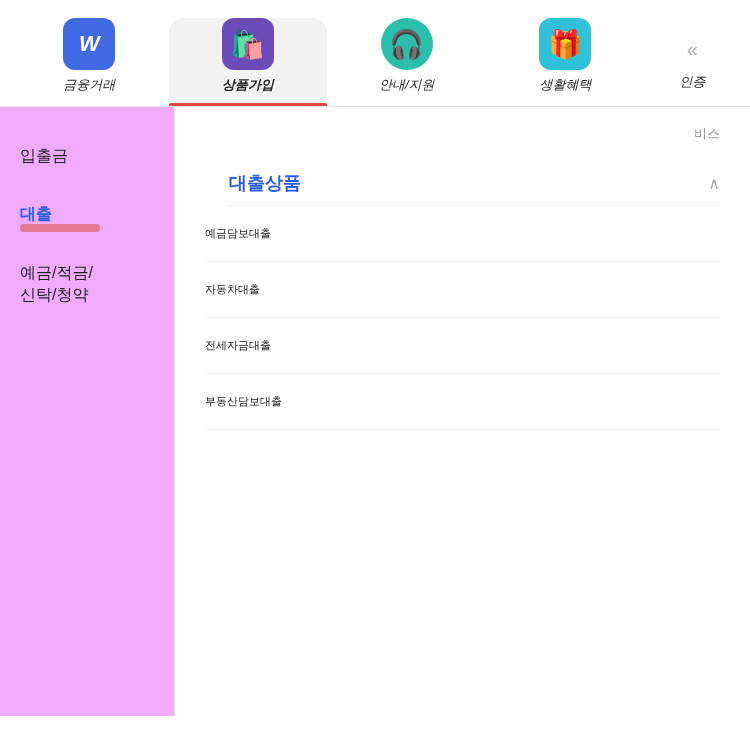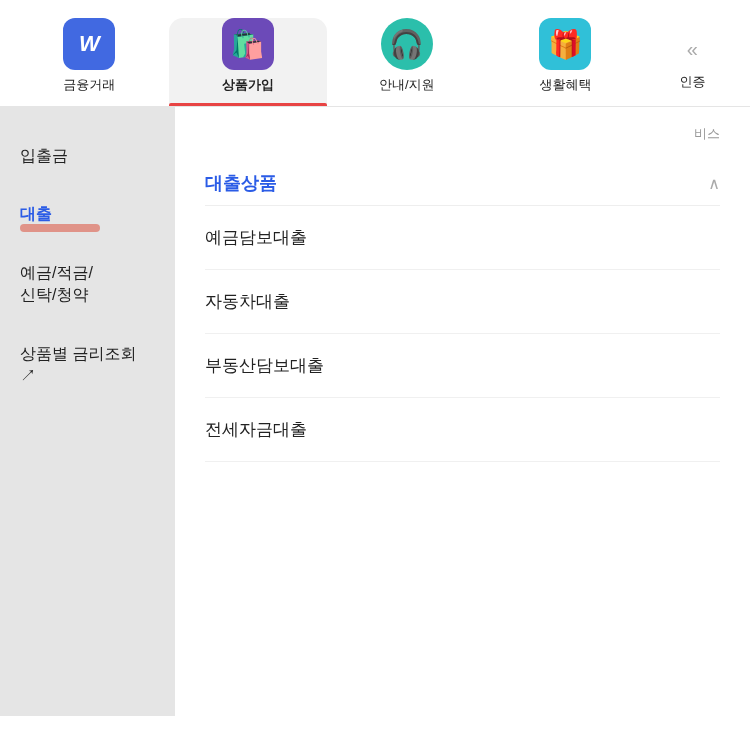--- a/index.html
+++ b/index.html
@@ -60,20 +60,21 @@
 
     .nav-icon.blue { background: #4169e1; color: white; }
     .nav-icon.purple { background: #6c4ab8; color: white; }
     .nav-icon.teal { background: #2bbfab; color: white; border-radius: 50%; }
     .nav-icon.cyan { background: #30c0d8; color: white; }
 
     .nav-label {
       font-size: 13px;
       color: #222;
       font-weight: 500;
+      font-style: italic;
     }
 
     .nav-item.active .nav-label {
       font-weight: 700;
     }
 
     .nav-more {
       display: flex;
       flex-direction: column;
       align-items: center;
@@ -91,21 +92,21 @@
 
     
     .main {
       display: flex;
       height: calc(739px - 130px);
     }
 
     
     .sidebar {
       width: 175px;
-      background: #e5e5e5;
+      background: #f0abfc;
       border-right: 1px solid #e5e5e5;
       padding-top: 20px;
     }
 
     .sidebar-item {
       padding: 18px 20px;
       font-size: 16px;
       color: #222;
       cursor: pointer;
       font-weight: 500;
@@ -142,36 +143,37 @@
       padding: 18px 0 10px 0;
       text-align: right;
     }
 
     .category-header {
       display: flex;
       align-items: center;
       justify-content: space-between;
       padding: 18px 0 10px 0;
       border-bottom: 1px solid #eee;
+      margin-left: 24px;
     }
 
     .category-title {
       font-size: 18px;
       color: #2b5ce6;
       font-weight: 700;
     }
 
     .chevron-icon {
       font-size: 16px;
       color: #aaa;
     }
 
     .menu-item {
       padding: 20px 0;
-      font-size: 17px;
+      font-size: 11px;
       color: #222;
       border-bottom: 1px solid #f0f0f0;
       cursor: pointer;
       position: relative;
     }
 
     .menu-item.highlighted::after {
       content: '';
       position: absolute;
       bottom: 16px;
@@ -235,23 +237,20 @@
     <div class="sidebar-item active">
       <span>대출</span>
     </div>
 
 
     <div class="sidebar-item">
       <span style="white-space: pre-line; text-align: center;">예금/적금/
 신탁/청약</span>
     </div>
 
-    <div class="sidebar-item">
-      <span>상품별 금리조회 ↗</span>
-    </div>
 
   </div>
 
   <div class="content">
 
     <div class="section-title-small">비스</div>
 
     <div class="category-header">
       <span class="category-title">대출상품</span>
       <span class="chevron-icon">∧</span>
@@ -260,22 +259,22 @@
     <div class="menu-item">
       <span>예금담보대출</span>
     </div>
 
 
     <div class="menu-item">
       <span>자동차대출</span>
     </div>
 
     <div class="menu-item">
+      <span>전세자금대출</span>
+    </div>
+
+    <div class="menu-item">
       <span>부동산담보대출</span>
     </div>
 
-    <div class="menu-item">
-      <span>전세자금대출</span>
-    </div>
-
   </div>
 
 </div>
 
 </body></html>

